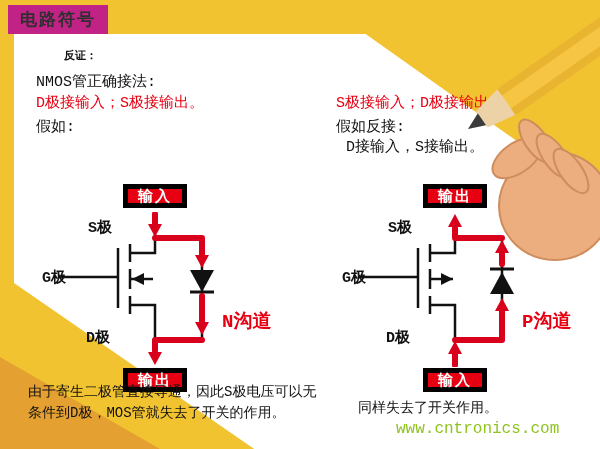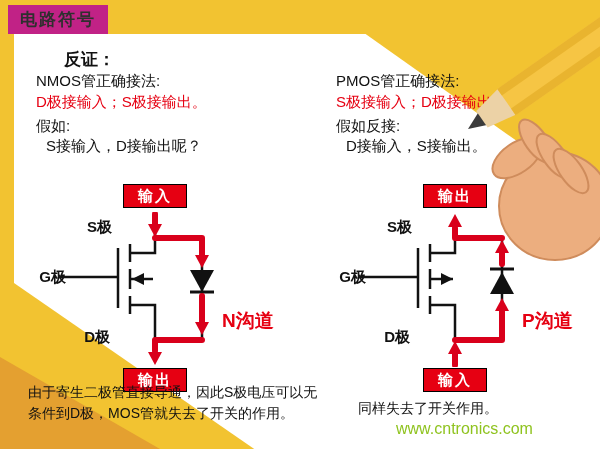--- a/index.html
+++ b/index.html
@@ -1,43 +1,43 @@
 <!DOCTYPE html>
 <html><head>
 <meta charset="utf-8">
 <style>
   * { margin:0; padding:0; box-sizing:border-box; }
   html,body { width:600px; height:449px; }
   .stage {
     position:relative; width:600px; height:449px; overflow:hidden;
     background:#f2c331;
-    font-family:Liberation Sans, sans-serif;
+    font-family:Liberation Mono, monospace;
     color:#111;
   }
   .dark-corner {
     position:absolute; left:0; bottom:0; width:0; height:0;
     border-bottom:92px solid #e4a030; border-right:160px solid transparent;
   }
   .card {
     position:absolute; left:14px; top:34px; width:586px; height:415px;
     background:#ffffff;
     clip-path:polygon(0 0, 60% 0, 100% 40%, 100% 100%, 41% 100%, 0 60%);
   }
   .banner {
     position:absolute; left:8px; top:5px;
     background:#c12286; color:#2f2f2f;
     font-size:17px; font-weight:bold; letter-spacing:2px;
     padding:3px 12px;
   }
   .txt { position:absolute; font-size:15px; white-space:nowrap; }
   .red  { color:#e60012; }
-  .title { font-size:17px; font-weight:bold; }
+  .title { font-size:11px; font-weight:bold; }
   .badge {
     position:absolute; width:64px; height:24px;
-    background:#e60012; border:1px solid #000000;
+    background:#e60012; border:5px solid #000000;
     color:#fff; font-size:15px; font-weight:bold;
     display:flex; align-items:center; justify-content:center;
     letter-spacing:2px;
   }
   .term { position:absolute; font-size:15px; font-weight:bold; width:40px; text-align:right; white-space:nowrap; }
   .channel { position:absolute; font-size:19px; font-weight:bold; color:#e60012; white-space:nowrap;margin-top:46px; }
   .note { position:absolute; font-size:14px; line-height:1.5; color:#111; }
   .diagram { position:absolute; }
   .hand { position:absolute; right:-8px; top:14px; pointer-events:none; }
   .url {
@@ -54,23 +54,21 @@
   <div class="card"></div>
 
   <div class="banner">
     <span>电路符号</span>
   </div>
   <span class="txt title" style="left:64px; top:48px;">反证：</span>
 
   <span class="txt red" style="left:36px; top:93px;">D极接输入；S极接输出。</span>
   <span class="txt" style="left:36px; top:72px;">NMOS管正确接法:</span>
   <span class="txt" style="left:36px; top:117px;">假如:</span>
-  <span class="txt" style="left:46px; top:137px;">S接输入，D接输出呢？</span>
 
-  <span class="txt" style="left:336px; top:72px;">PMOS管正确接法:</span>
   <span class="txt red" style="left:336px; top:93px;">S极接输入；D极接输出。</span>
   <span class="txt" style="left:346px; top:137px;">D接输入，S接输出。</span>
   <span class="txt" style="left:336px; top:117px;">假如反接:</span>
 
   <div class="badge" style="left:123px; top:184px;">输入</div>
   <span class="term" style="left:72px; top:218px;">S极</span>
   <span class="term" style="left:26px; top:268px;">G极</span>
   <span class="term" style="left:70px; top:328px;">D极</span>
   <span class="channel" style="left:222px; top:262px;">N沟道</span>
   <div class="badge" style="left:123px; top:368px;">输出</div>

